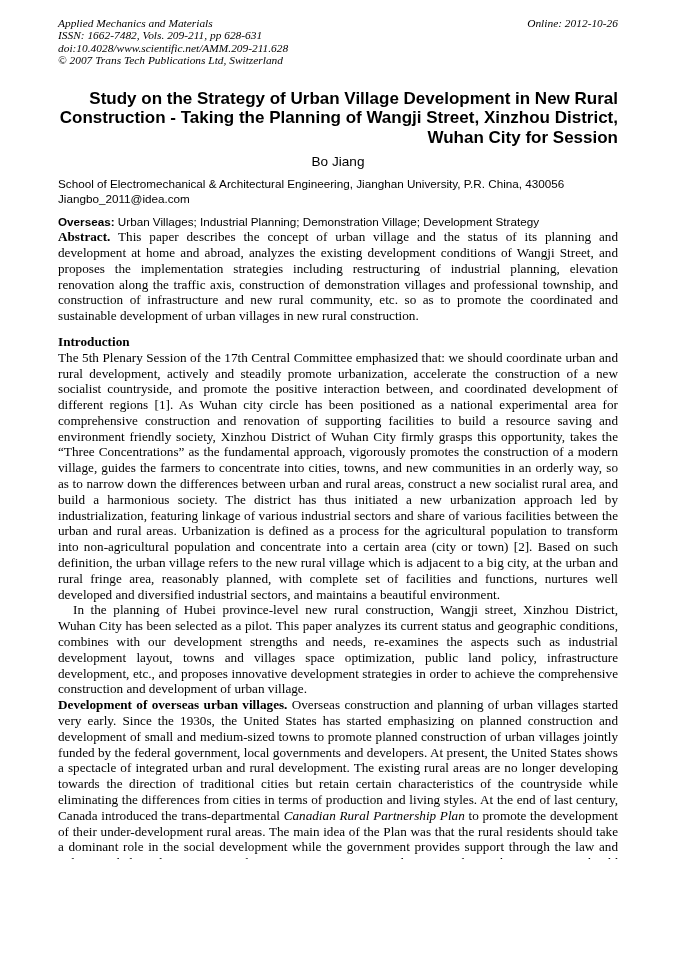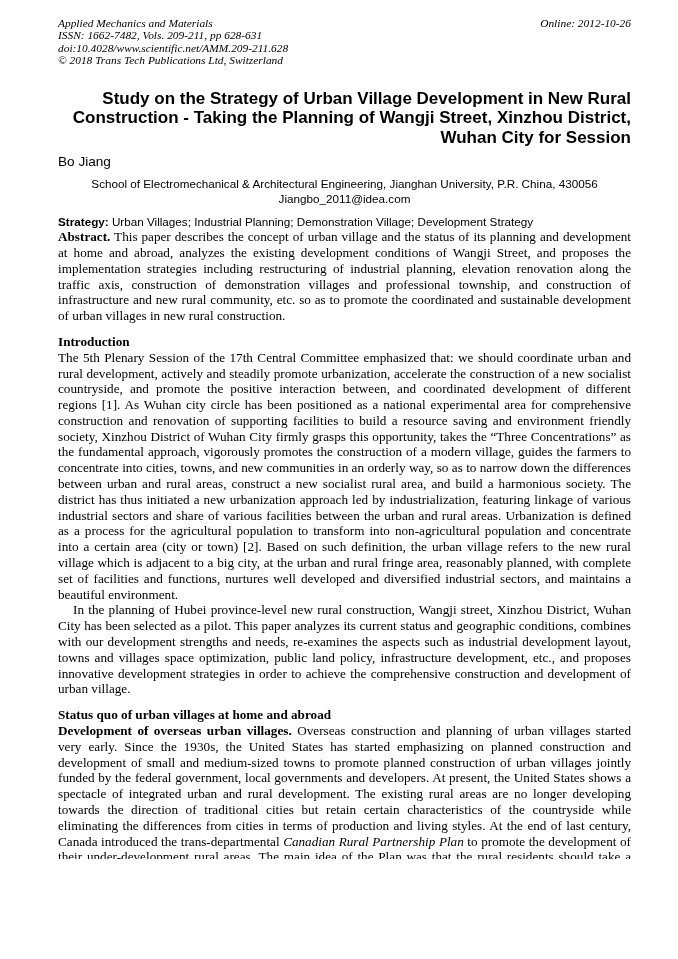--- a/index.html
+++ b/index.html
@@ -7,21 +7,21 @@
     padding: 0;
     background: #ffffff;
   }
   .page {
     position: relative;
     width: 678px;
     height: 859px;
     background: #ffffff;
     color: #000000;
     box-sizing: border-box;
-    padding: 17px 47px 0 58px;
+    padding: 17px 60px 0 58px;
     overflow: hidden;
   }
   
   .header-row {
     display: flex;
     justify-content: space-between;
     align-items: flex-start;
     font-family: "Liberation Serif", serif;
     font-style: italic;
     font-size: 11.4px;
@@ -34,27 +34,27 @@
   .title-block {
     margin-top: 22px;
     text-align: right;
     font-family: "Liberation Sans", sans-serif;
     font-weight: bold;
     font-size: 17px;
     line-height: 19.5px;
   }
   .author {
     margin-top: 6px;
+    text-align: center;
     font-family: "Liberation Sans", sans-serif;
     font-size: 13.6px;
     line-height: 17px;
   }
   .affiliation-block {
     margin-top: 6px;
-    text-align: center;
     font-family: "Liberation Sans", sans-serif;
     font-size: 11.7px;
     line-height: 15px;
   }
   .keywords-line {
     margin-top: 9px;
     font-family: "Liberation Sans", sans-serif;
     font-size: 11.7px;
     line-height: 14px;
   }
@@ -82,51 +82,50 @@
 </head>
 <body>
 
 <div class="page">
 
   <div class="header-row">
     <div class="header-left">
       <div>Applied Mechanics and Materials</div>
       <div>ISSN: 1662-7482, Vols. 209-211, pp 628-631</div>
       <div>doi:10.4028/www.scientific.net/AMM.209-211.628</div>
-      <div>© 2018 Trans Tech Publications Ltd, Switzerland</div>
+      <div>© 2007 Trans Tech Publications Ltd, Switzerland</div>
     </div>
     <div class="header-right">Online: 2012-10-26</div>
   </div>
 
   <div class="title-block">
     <div>Study on the Strategy of Urban Village Development in New Rural</div>
     <div>Construction - Taking the Planning of Wangji Street, Xinzhou District,</div>
     <div>Wuhan City for Session</div>
   </div>
 
   <div class="author">Bo Jiang</div>
 
   <div class="affiliation-block">
     <div>School of Electromechanical &amp; Architectural Engineering, Jianghan University, P.R. China, 430056</div>
     <div>Jiangbo_2011@idea.com</div>
   </div>
 
   <div class="keywords-line">
-    <b>Strategy:</b><span> Urban Villages; Industrial Planning; Demonstration Village; Development Strategy</span>
+    <b>Overseas:</b><span> Urban Villages; Industrial Planning; Demonstration Village; Development Strategy</span>
   </div>
 
   <p class="serif-par abstract-par">
     <span class="runin-bold">Abstract.</span><span> This paper describes the concept of urban village and the status of its planning and development at home and abroad, analyzes the existing development conditions of Wangji Street, and proposes the implementation strategies including restructuring of industrial planning, elevation renovation along the traffic axis, construction of demonstration villages and professional township, and construction of infrastructure and new rural community, etc. so as to promote the coordinated and sustainable development of urban villages in new rural construction.</span>
   </p>
 
   <h3 class="section-heading">Introduction</h3>
 
   <p class="serif-par">The 5th Plenary Session of the 17th Central Committee emphasized that: we should coordinate urban and rural development, actively and steadily promote urbanization, accelerate the construction of a new socialist countryside, and promote the positive interaction between, and coordinated development of different regions [1]. As Wuhan city circle has been positioned as a national experimental area for comprehensive construction and renovation of supporting facilities to build a resource saving and environment friendly society, Xinzhou District of Wuhan City firmly grasps this opportunity, takes the “Three Concentrations” as the fundamental approach, vigorously promotes the construction of a modern village, guides the farmers to concentrate into cities, towns, and new communities in an orderly way, so as to narrow down the differences between urban and rural areas, construct a new socialist rural area, and build a harmonious society. The district has thus initiated a new urbanization approach led by industrialization, featuring linkage of various industrial sectors and share of various facilities between the urban and rural areas. Urbanization is defined as a process for the agricultural population to transform into non-agricultural population and concentrate into a certain area (city or town) [2]. Based on such definition, the urban village refers to the new rural village which is adjacent to a big city, at the urban and rural fringe area, reasonably planned, with complete set of facilities and functions, nurtures well developed and diversified industrial sectors, and maintains a beautiful environment.</p>
 
   <p class="serif-par indent-first">In the planning of Hubei province-level new rural construction, Wangji street, Xinzhou District, Wuhan City has been selected as a pilot. This paper analyzes its current status and geographic conditions, combines with our development strengths and needs, re-examines the aspects such as industrial development layout, towns and villages space optimization, public land policy, infrastructure development, etc., and proposes innovative development strategies in order to achieve the comprehensive construction and development of urban village.</p>
 
-  <h3 class="section-heading">Status quo of urban villages at home and abroad</h3>
 
   <p class="serif-par">
     <span class="runin-bold">Development of overseas urban villages.</span><span> Overseas construction and planning of urban villages started very early. Since the 1930s, the United States has started emphasizing on planned construction and development of small and medium-sized towns to promote planned construction of urban villages jointly funded by the federal government, local governments and developers. At present, the United States shows a spectacle of integrated urban and rural development. The existing rural areas are no longer developing towards the direction of traditional cities but retain certain characteristics of the countryside while eliminating the differences from cities in terms of production and living styles. At the end of last century, Canada introduced the trans-departmental </span><i>Canadian Rural Partnership Plan</i><span> to promote the development of their under-development rural areas. The main idea of the Plan was that the rural residents should take a dominant role in the social development while the government provides support through the law and policies to help and encourage rural grassroots to participate in decision-making. The government should also provide development instruments. At the beginning of the 20th century, the United Kingdom started regional planning in order to solve the problem of</span>
   </p>
 
 </div>
 
 </body></html>

